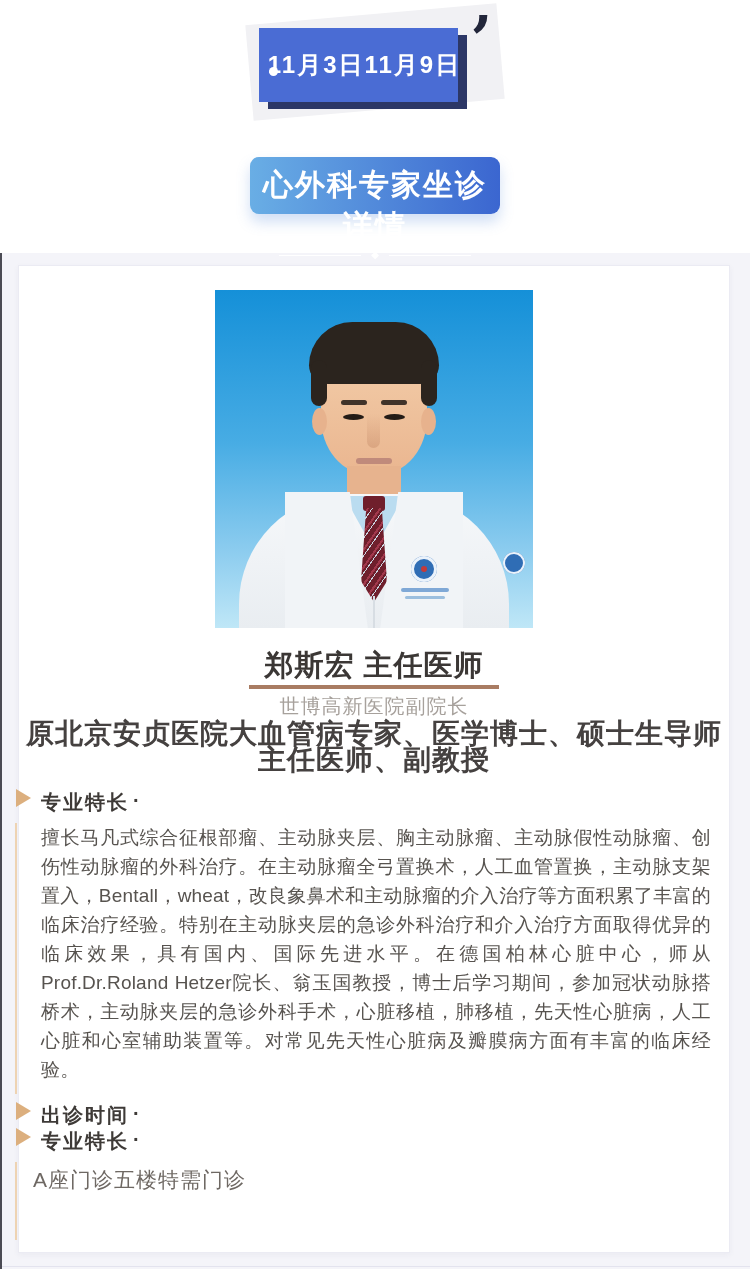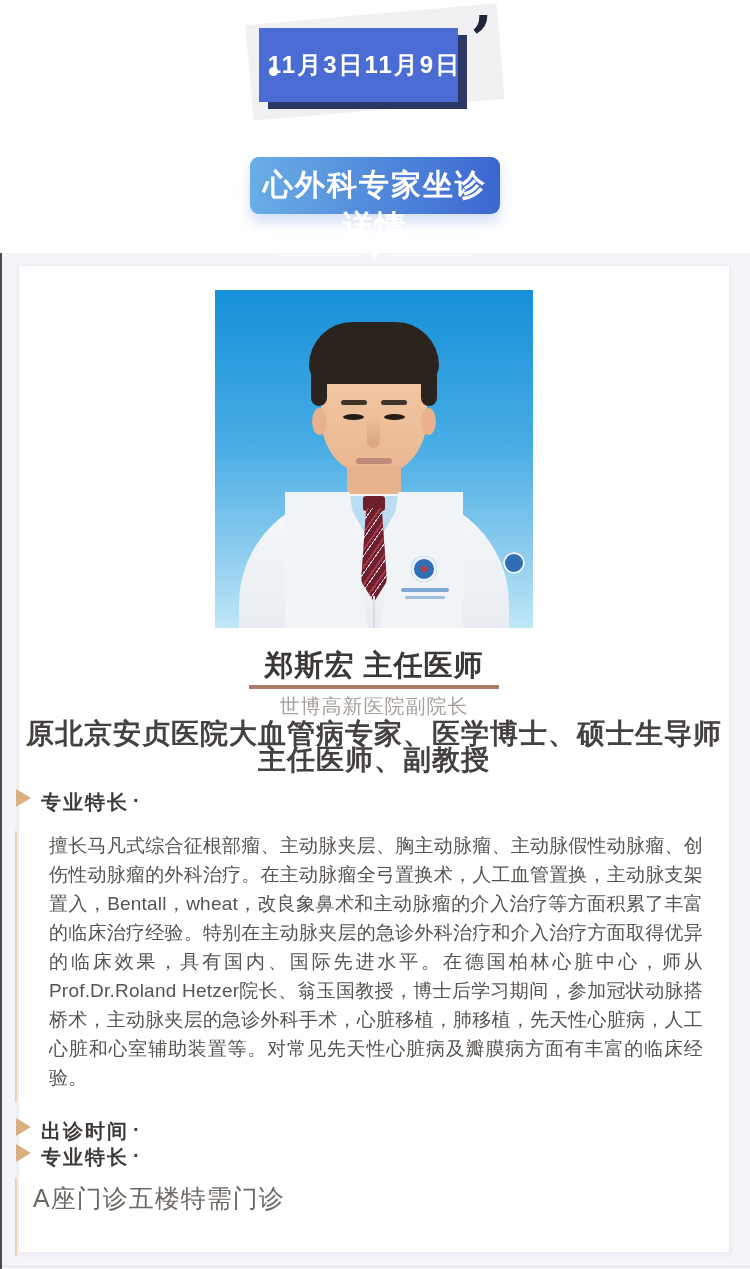--- a/index.html
+++ b/index.html
@@ -84,25 +84,25 @@
   
   .sections { margin-top:16px; }
   .section { }
   .section:first-child { margin-top:0; }
   .sec-header { display:flex; align-items:flex-start; height:26px; }
   .arrow { width:0; height:0; border-top:9px solid transparent; border-bottom:9px solid transparent;
            border-left:15px solid #dcaf7e; margin-left:-3px; }
   .sec-title { font-size:20px; font-weight:bold; color:#3e3a37; letter-spacing:2px; margin-left:10px; }
   .sec-dot { font-size:20px; font-weight:bold; color:#3e3a37; margin-left:4px; }
   .sec-body { border-left:2px solid #eed3b2; margin-left:-4px; padding-left:16px; margin-top:8px; }
-  .specialty-text { margin:16px; padding:0 10px 10px 0; font-size:19px; line-height:29px; color:#57534f;
+  .specialty-text { margin:8px; padding:0 10px 10px 0; font-size:19px; line-height:29px; color:#57534f;
                     text-align:justify; letter-spacing:.2px; }
   .time-value { padding:2px 0 14px; font-size:21px; font-weight:bold; color:#cf1838; letter-spacing:1px; }
   .loc-body { min-height:78px; box-sizing:border-box; }
-  .loc-value { padding-top:4px; font-size:25px; color:#6e6863; letter-spacing:1px; }
+  .loc-value { padding-top:4px; font-size:21px; color:#6e6863; letter-spacing:1px; }
 </style>
 </head>
 <body>
 
 <div class="page">
 
   <div class="bg-lower"></div>
   <div class="bottom-line"></div>
   <div class="edge-line"></div>
 

